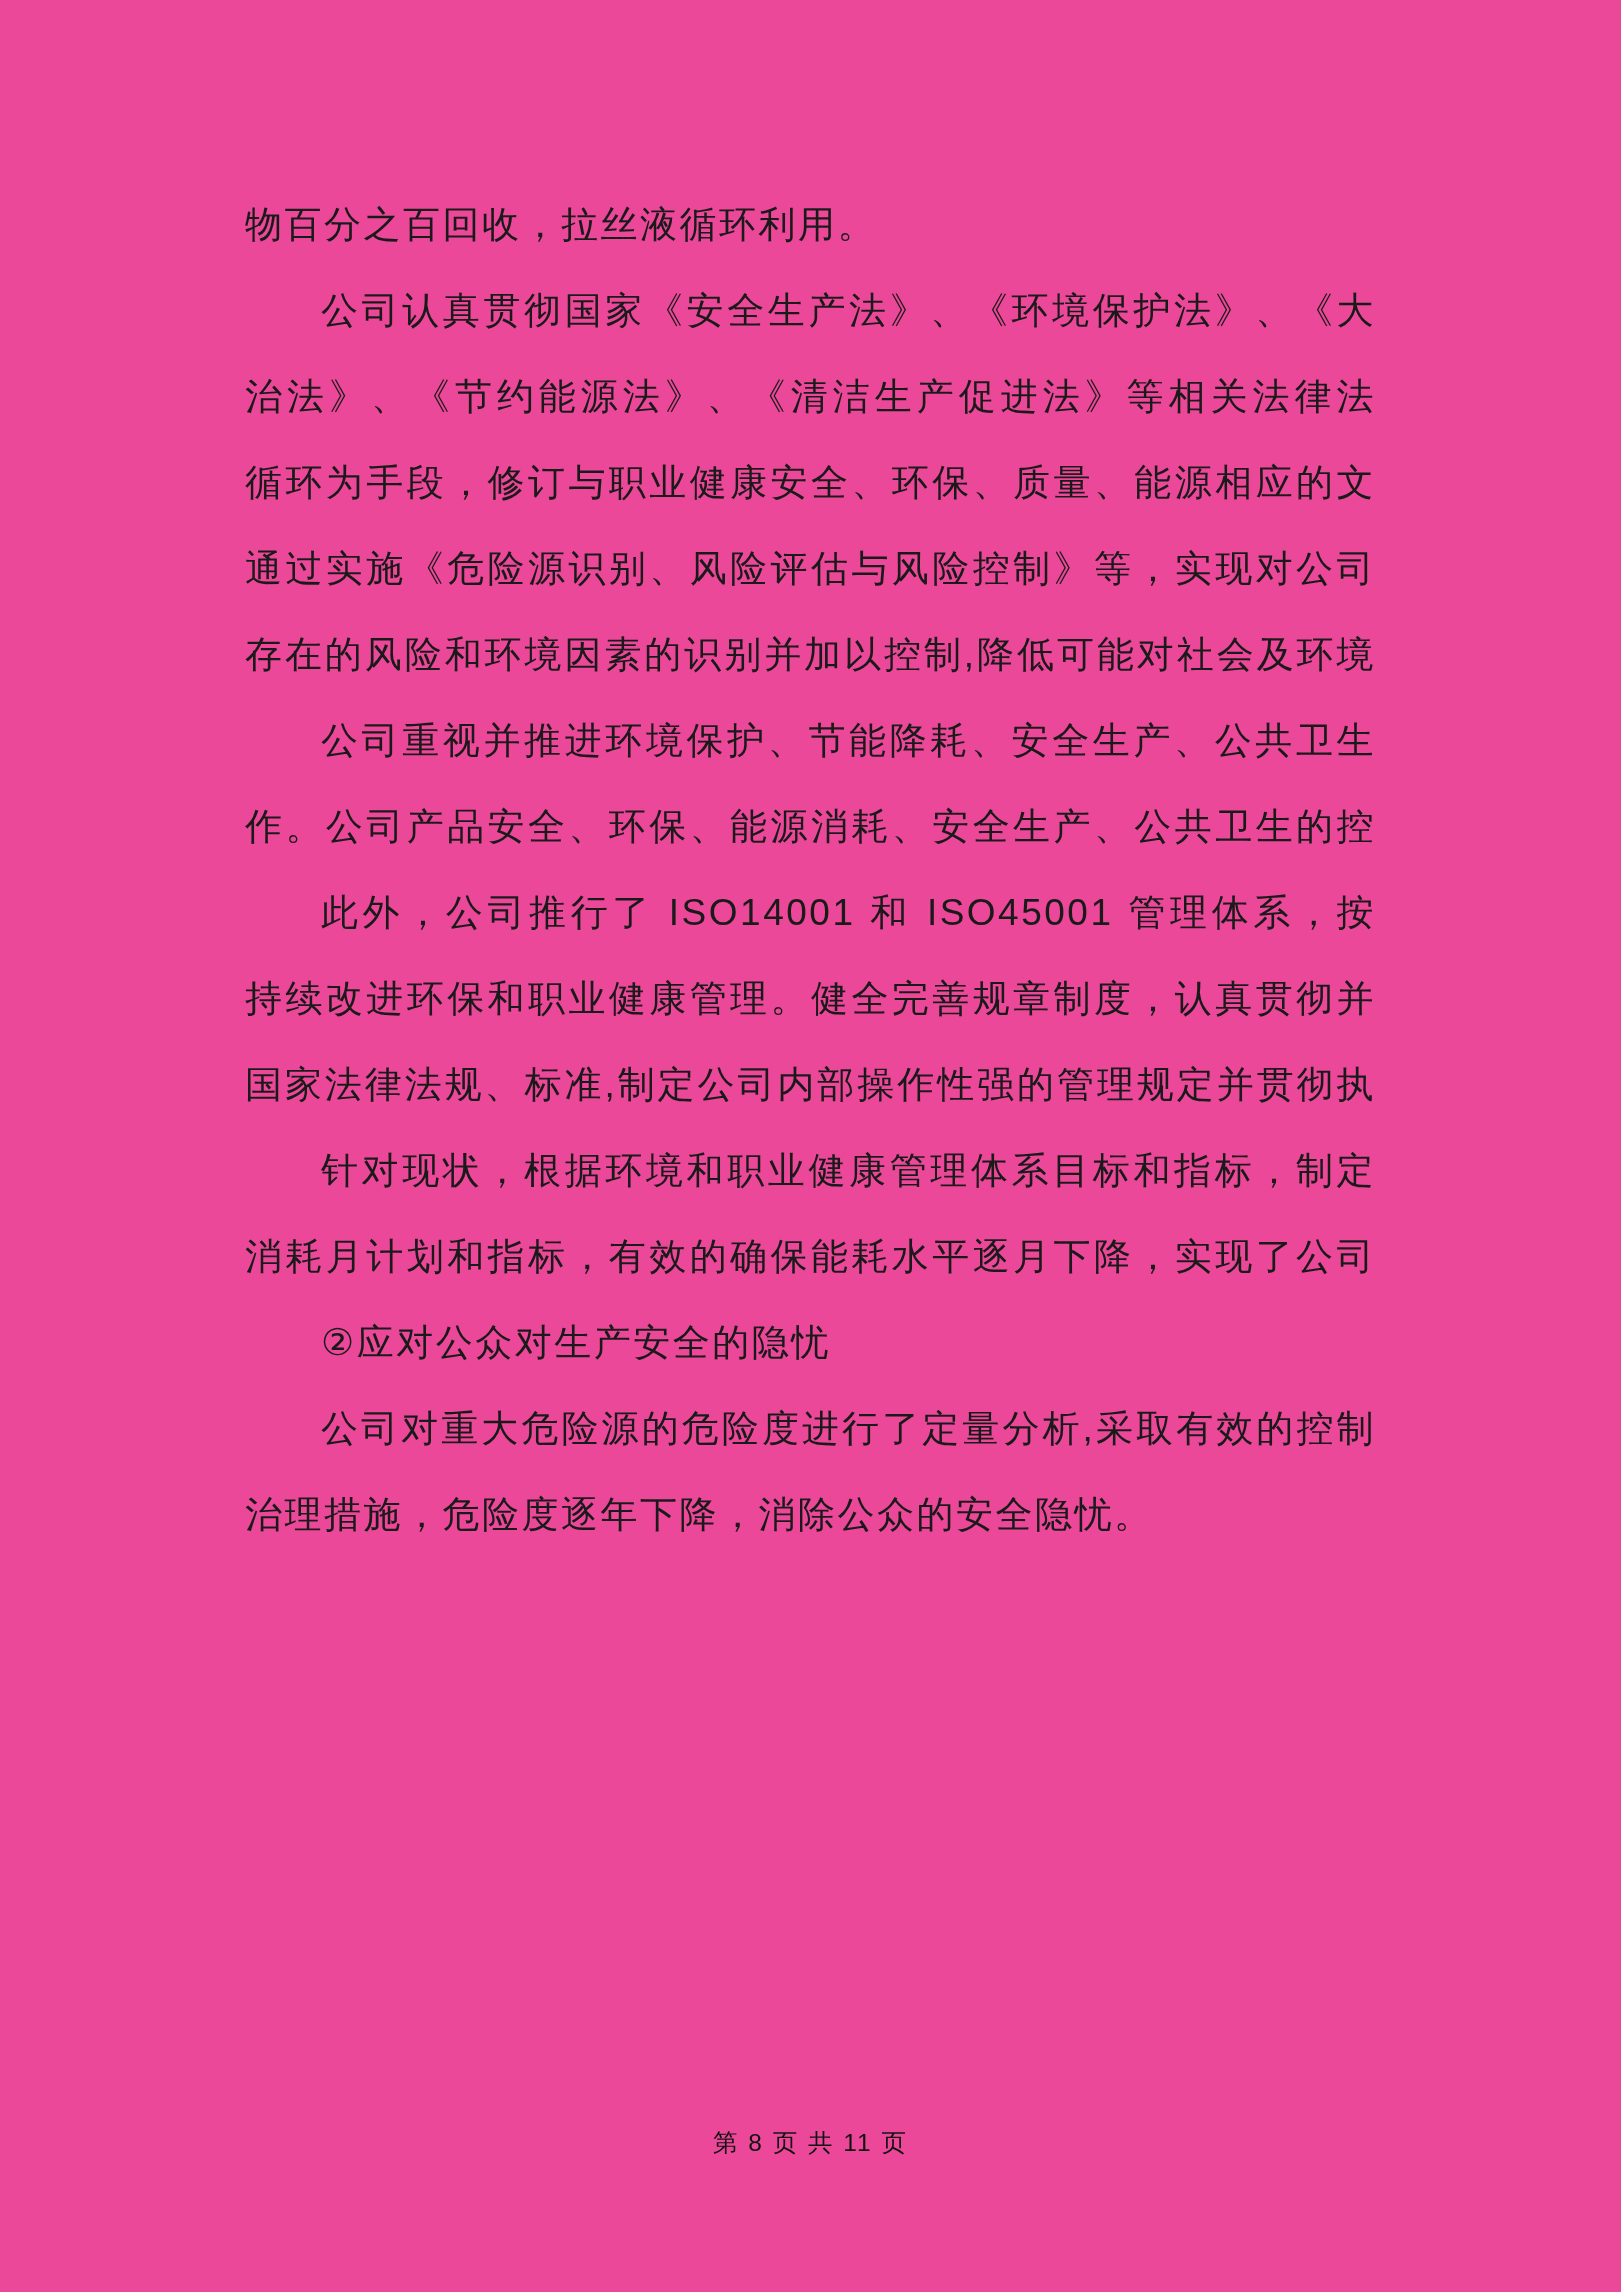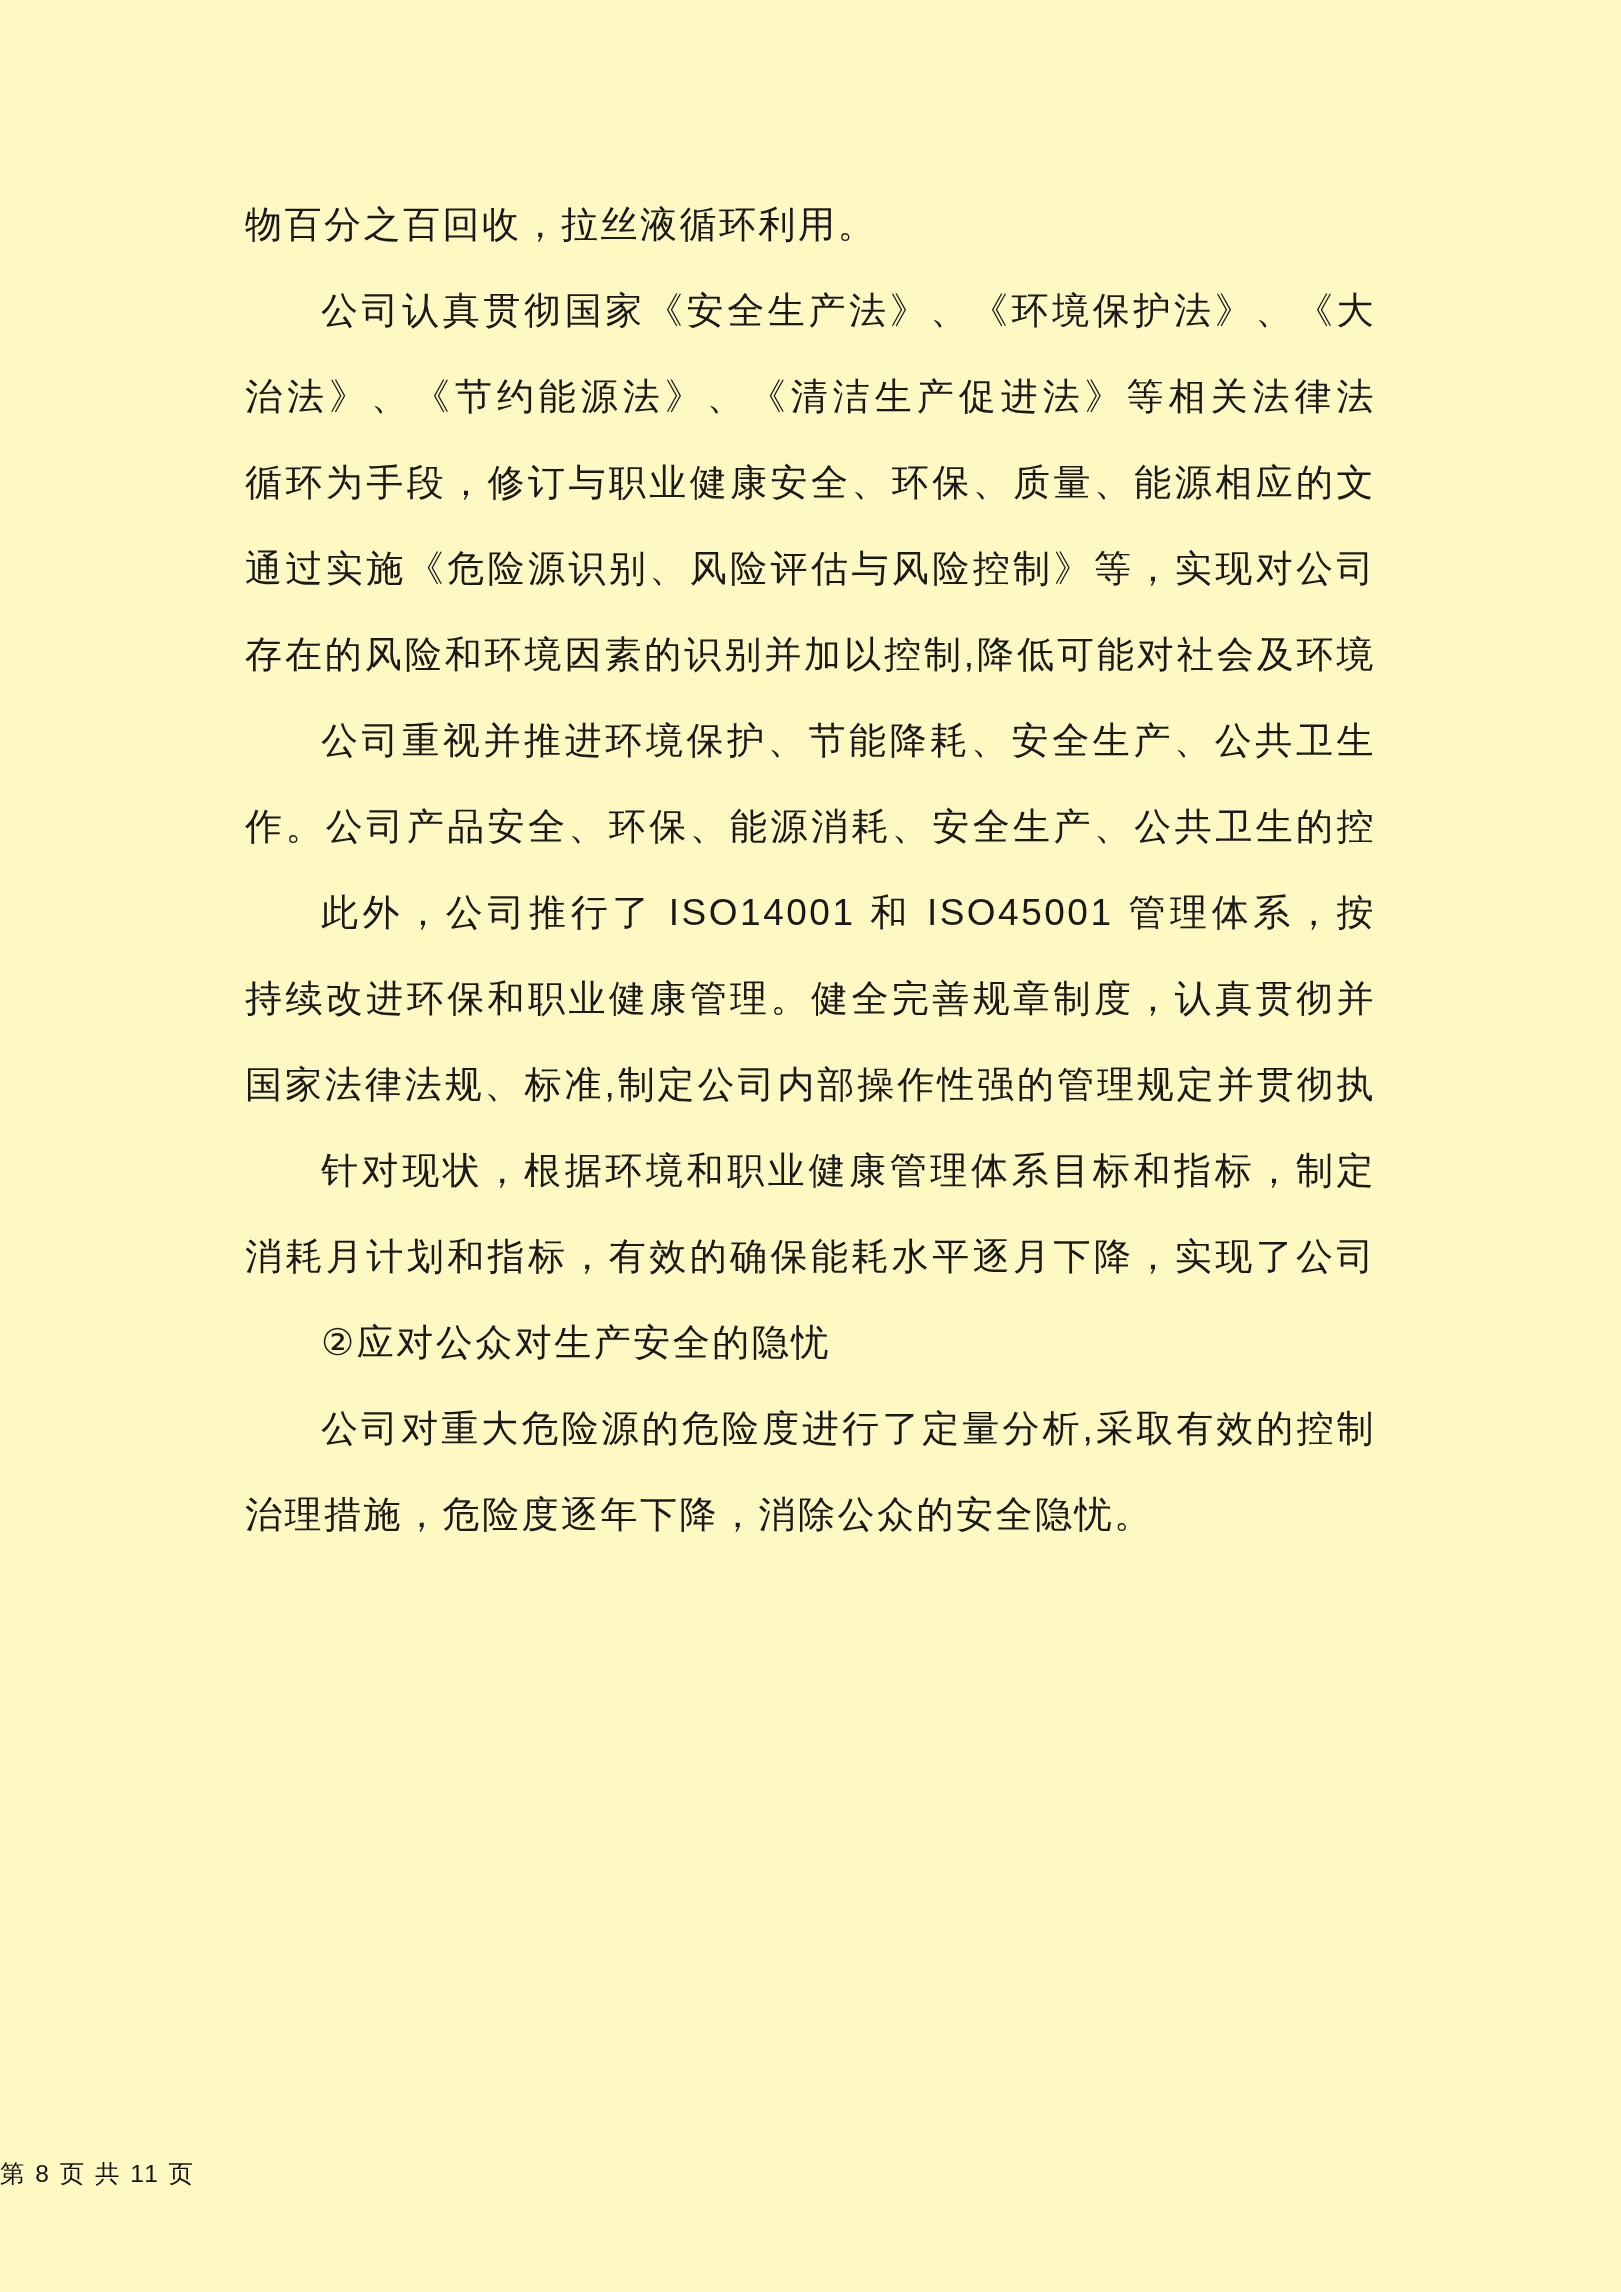--- a/index.html
+++ b/index.html
@@ -5,21 +5,21 @@
 <style>
   html, body {
     margin: 0;
     padding: 0;
     background: #ffffff;
   }
   .page {
     position: relative;
     width: 1621px;
     height: 2293px;
-    background: #fef9c3;
+    background: #ec4899;
     overflow: hidden;
     font-family: "Liberation Sans", "DejaVu Sans", serif;
     color: #1a1a1a;
   }
   .doc-body {
     position: absolute;
     left: 245px;
     top: 182px;
     width: 1131px;
     font-size: 37px;
@@ -43,25 +43,24 @@
   .line.indent {
     text-indent: 76px;
   }
   .page-footer {
     position: absolute;
     left: 0;
     top: 2121px;
     width: 1621px;
     height: 43px;
     line-height: 43px;
-    text-align: left;
+    text-align: center;
     font-size: 24.5px;
     letter-spacing: 2px;
     color: #111111;
-    margin-top: 31px;
   }
 </style>
 </head>
 <body>
 
 <div class="page">
 
   <div class="doc-body">
 
     <div class="paragraph">

